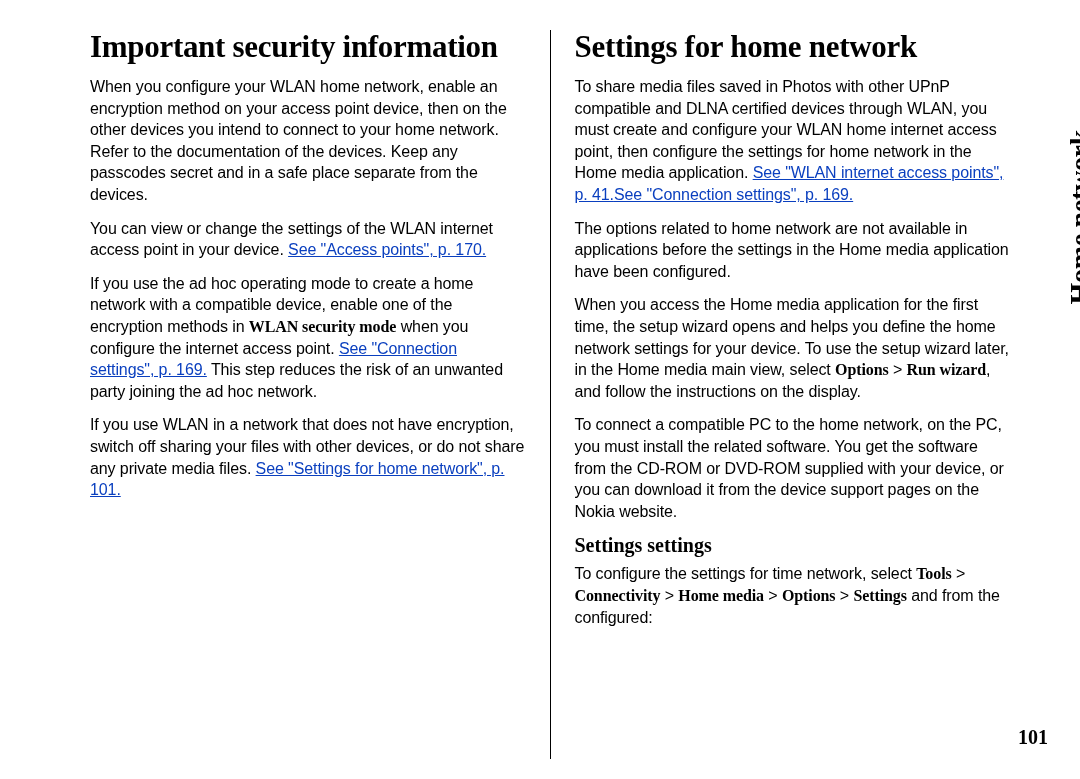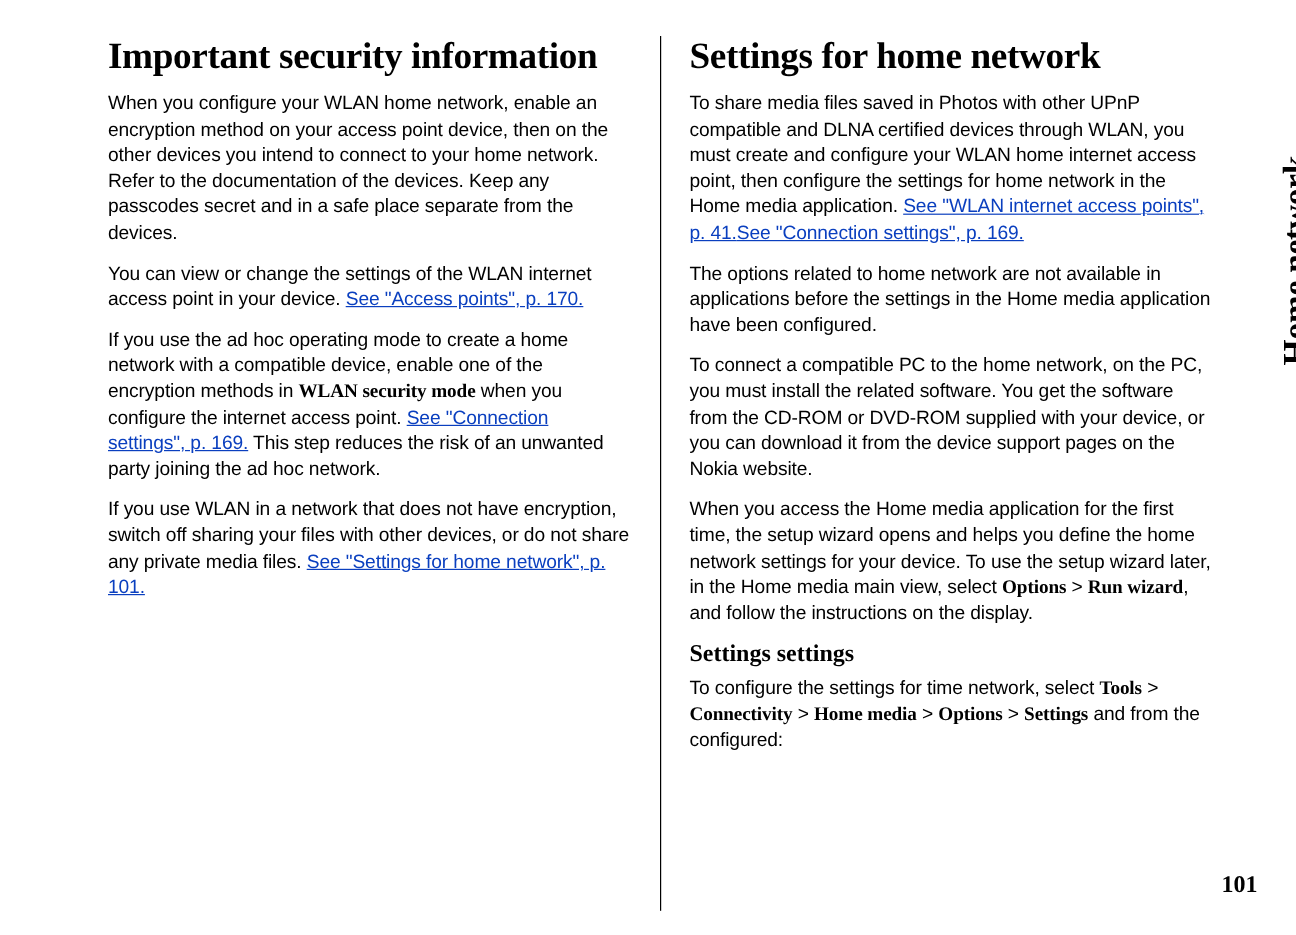--- a/index.html
+++ b/index.html
@@ -110,24 +110,24 @@
     </div>
 
     <div class="divider"></div>
 
     <div class="col">
       <h2>Settings for home network</h2>
       <p>
         <span>To share media files saved in Photos with other UPnP compatible and DLNA certified devices through WLAN, you must create and configure your WLAN home internet access point, then configure the settings for home network in the Home media application. </span><span class="link">See "WLAN internet access points", p. 41.</span><span class="link">See "Connection settings", p. 169.</span>
       </p>
       <p>The options related to home network are not available in applications before the settings in the Home media application have been configured.</p>
-      <p>To connect a compatible PC to the home network, on the PC, you must install the related software. You get the software from the CD-ROM or DVD-ROM supplied with your device, or you can download it from the device support pages on the Nokia website.</p>
       <p>
         <span>When you access the Home media application for the first time, the setup wizard opens and helps you define the home network settings for your device. To use the setup wizard later, in the Home media main view, select </span><span class="bold-inline">Options</span><span> &gt; </span><span class="bold-inline">Run wizard</span><span>, and follow the instructions on the display.</span>
       </p>
+      <p>To connect a compatible PC to the home network, on the PC, you must install the related software. You get the software from the CD-ROM or DVD-ROM supplied with your device, or you can download it from the device support pages on the Nokia website.</p>
       <h3>Settings settings</h3>
       <p>
         <span>To configure the settings for time network, select </span><span class="bold-inline">Tools</span><span> &gt; </span><span class="bold-inline">Connectivity</span><span> &gt; </span><span class="bold-inline">Home media</span><span> &gt; </span><span class="bold-inline">Options</span><span> &gt; </span><span class="bold-inline">Settings</span><span> and from the configured:</span>
       </p>
     </div>
 
   </div>
 </div>
 
 </body></html>

